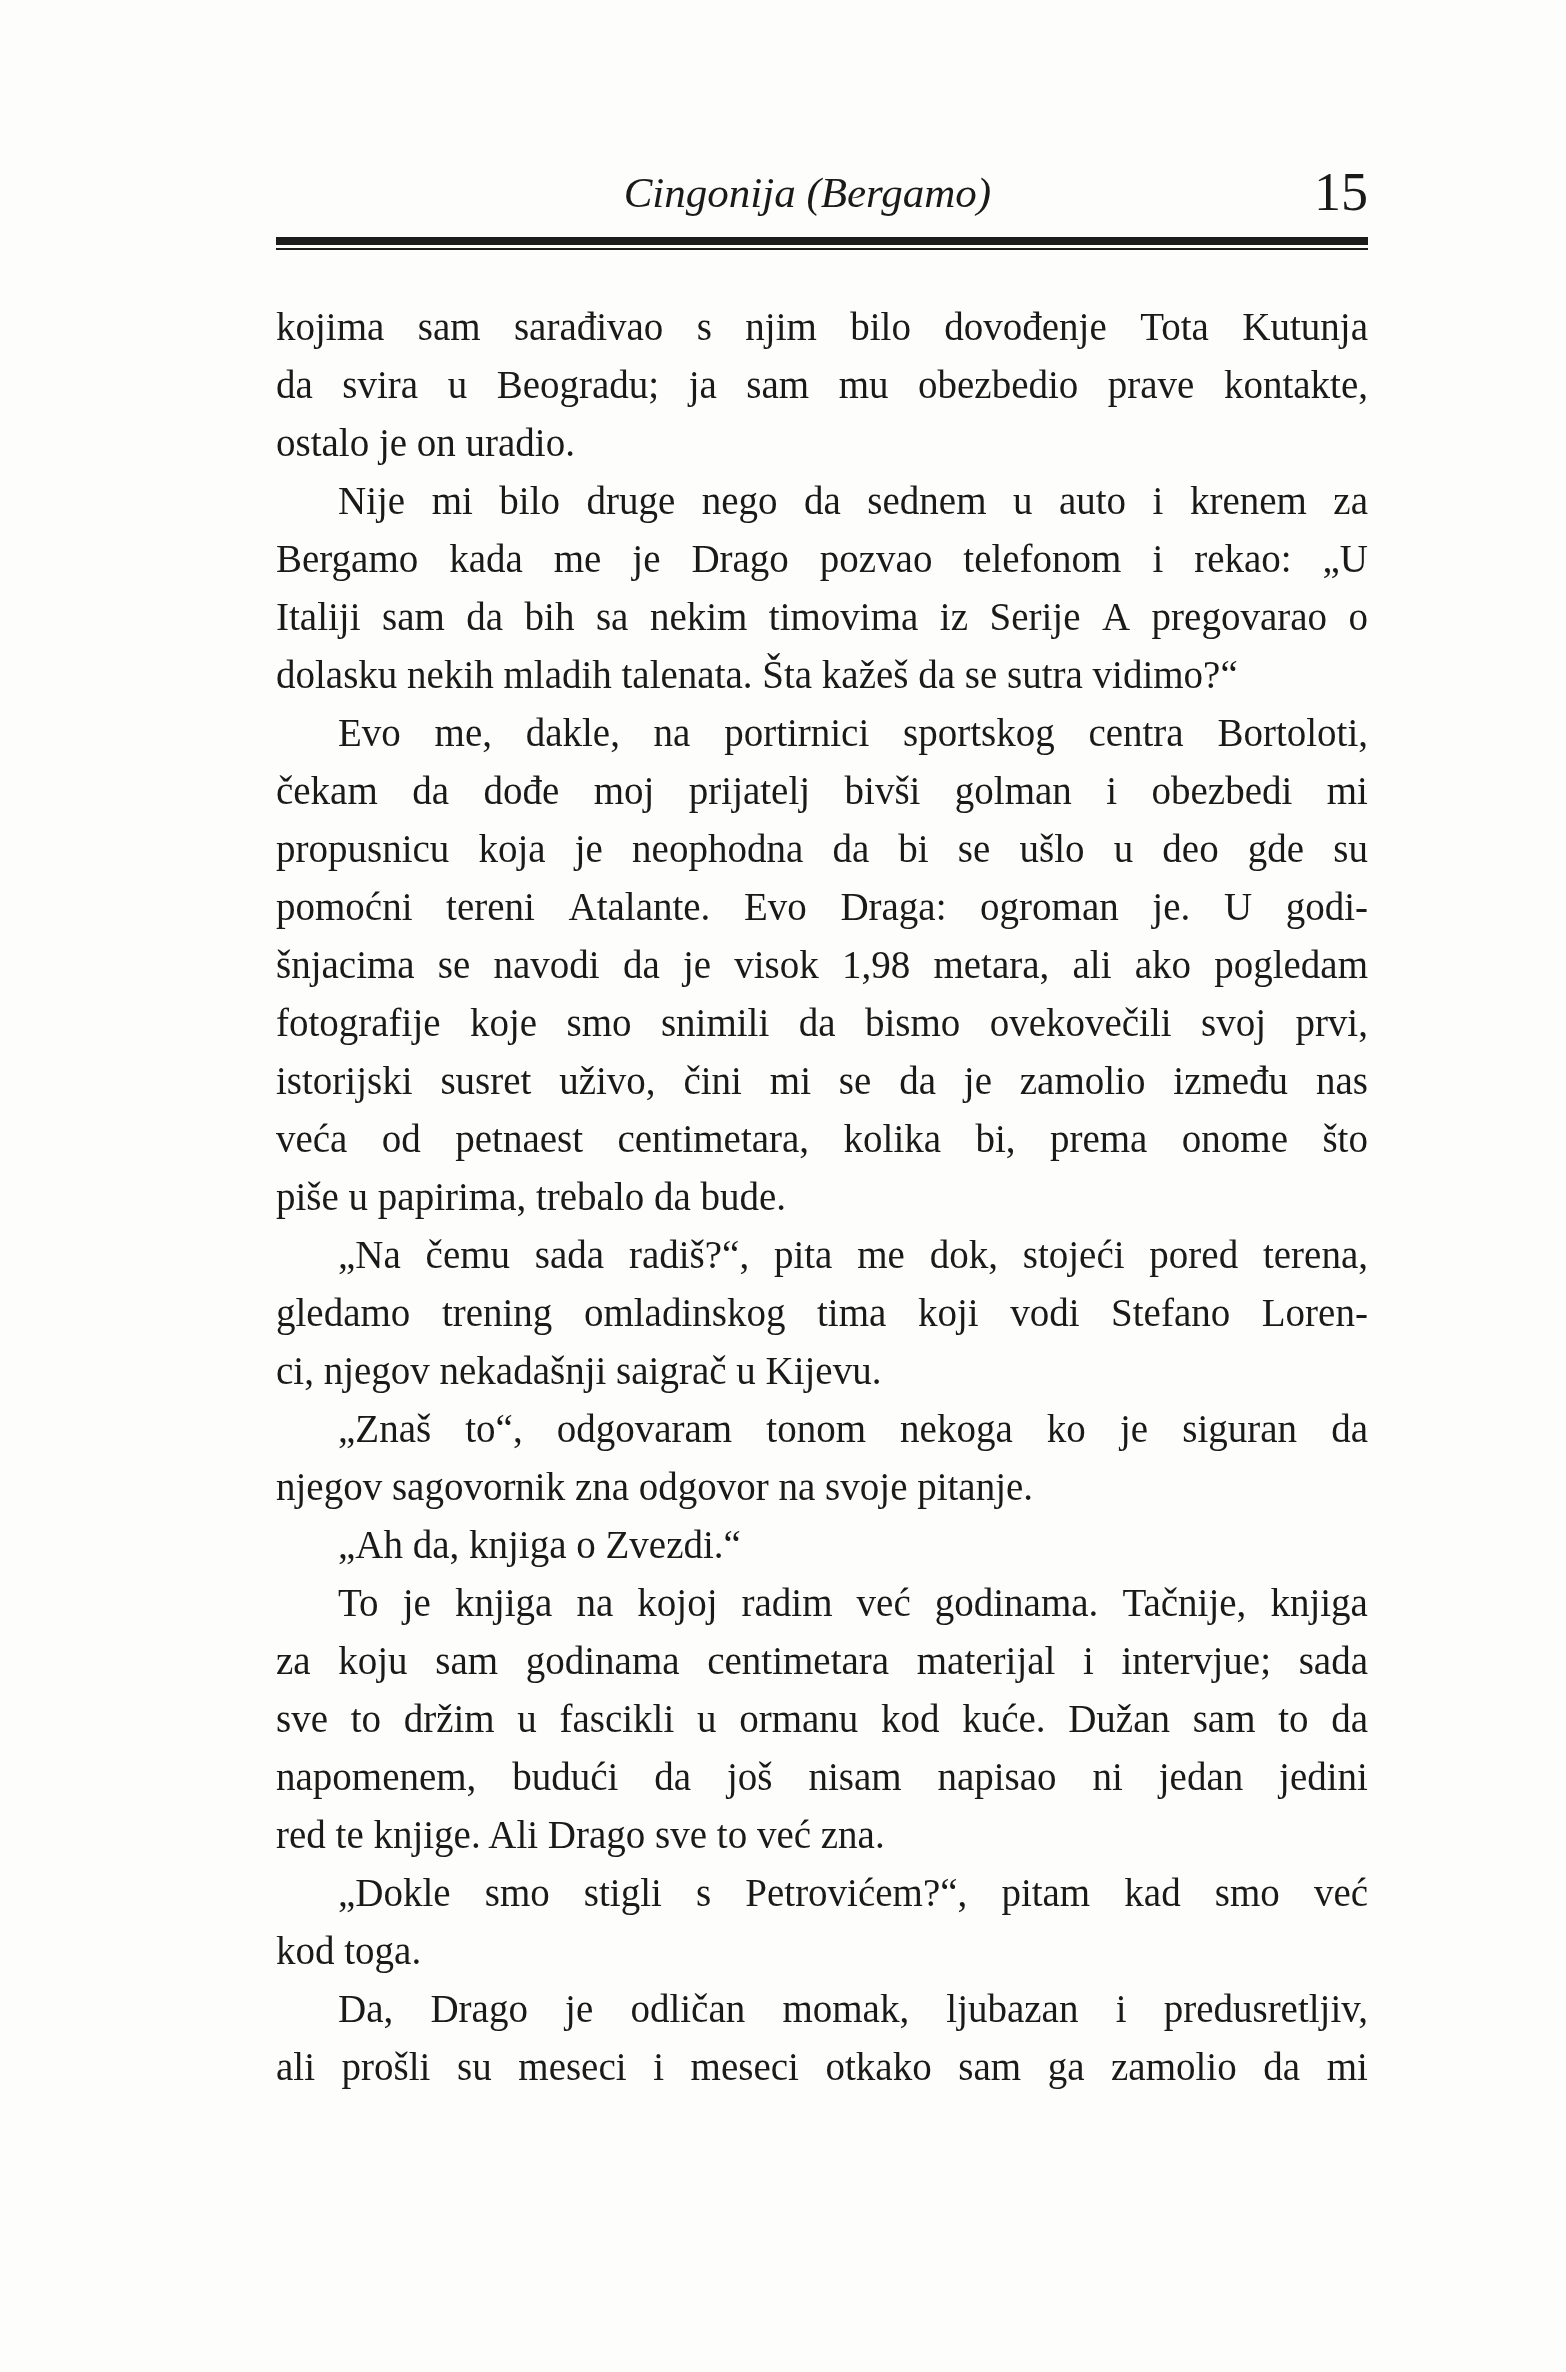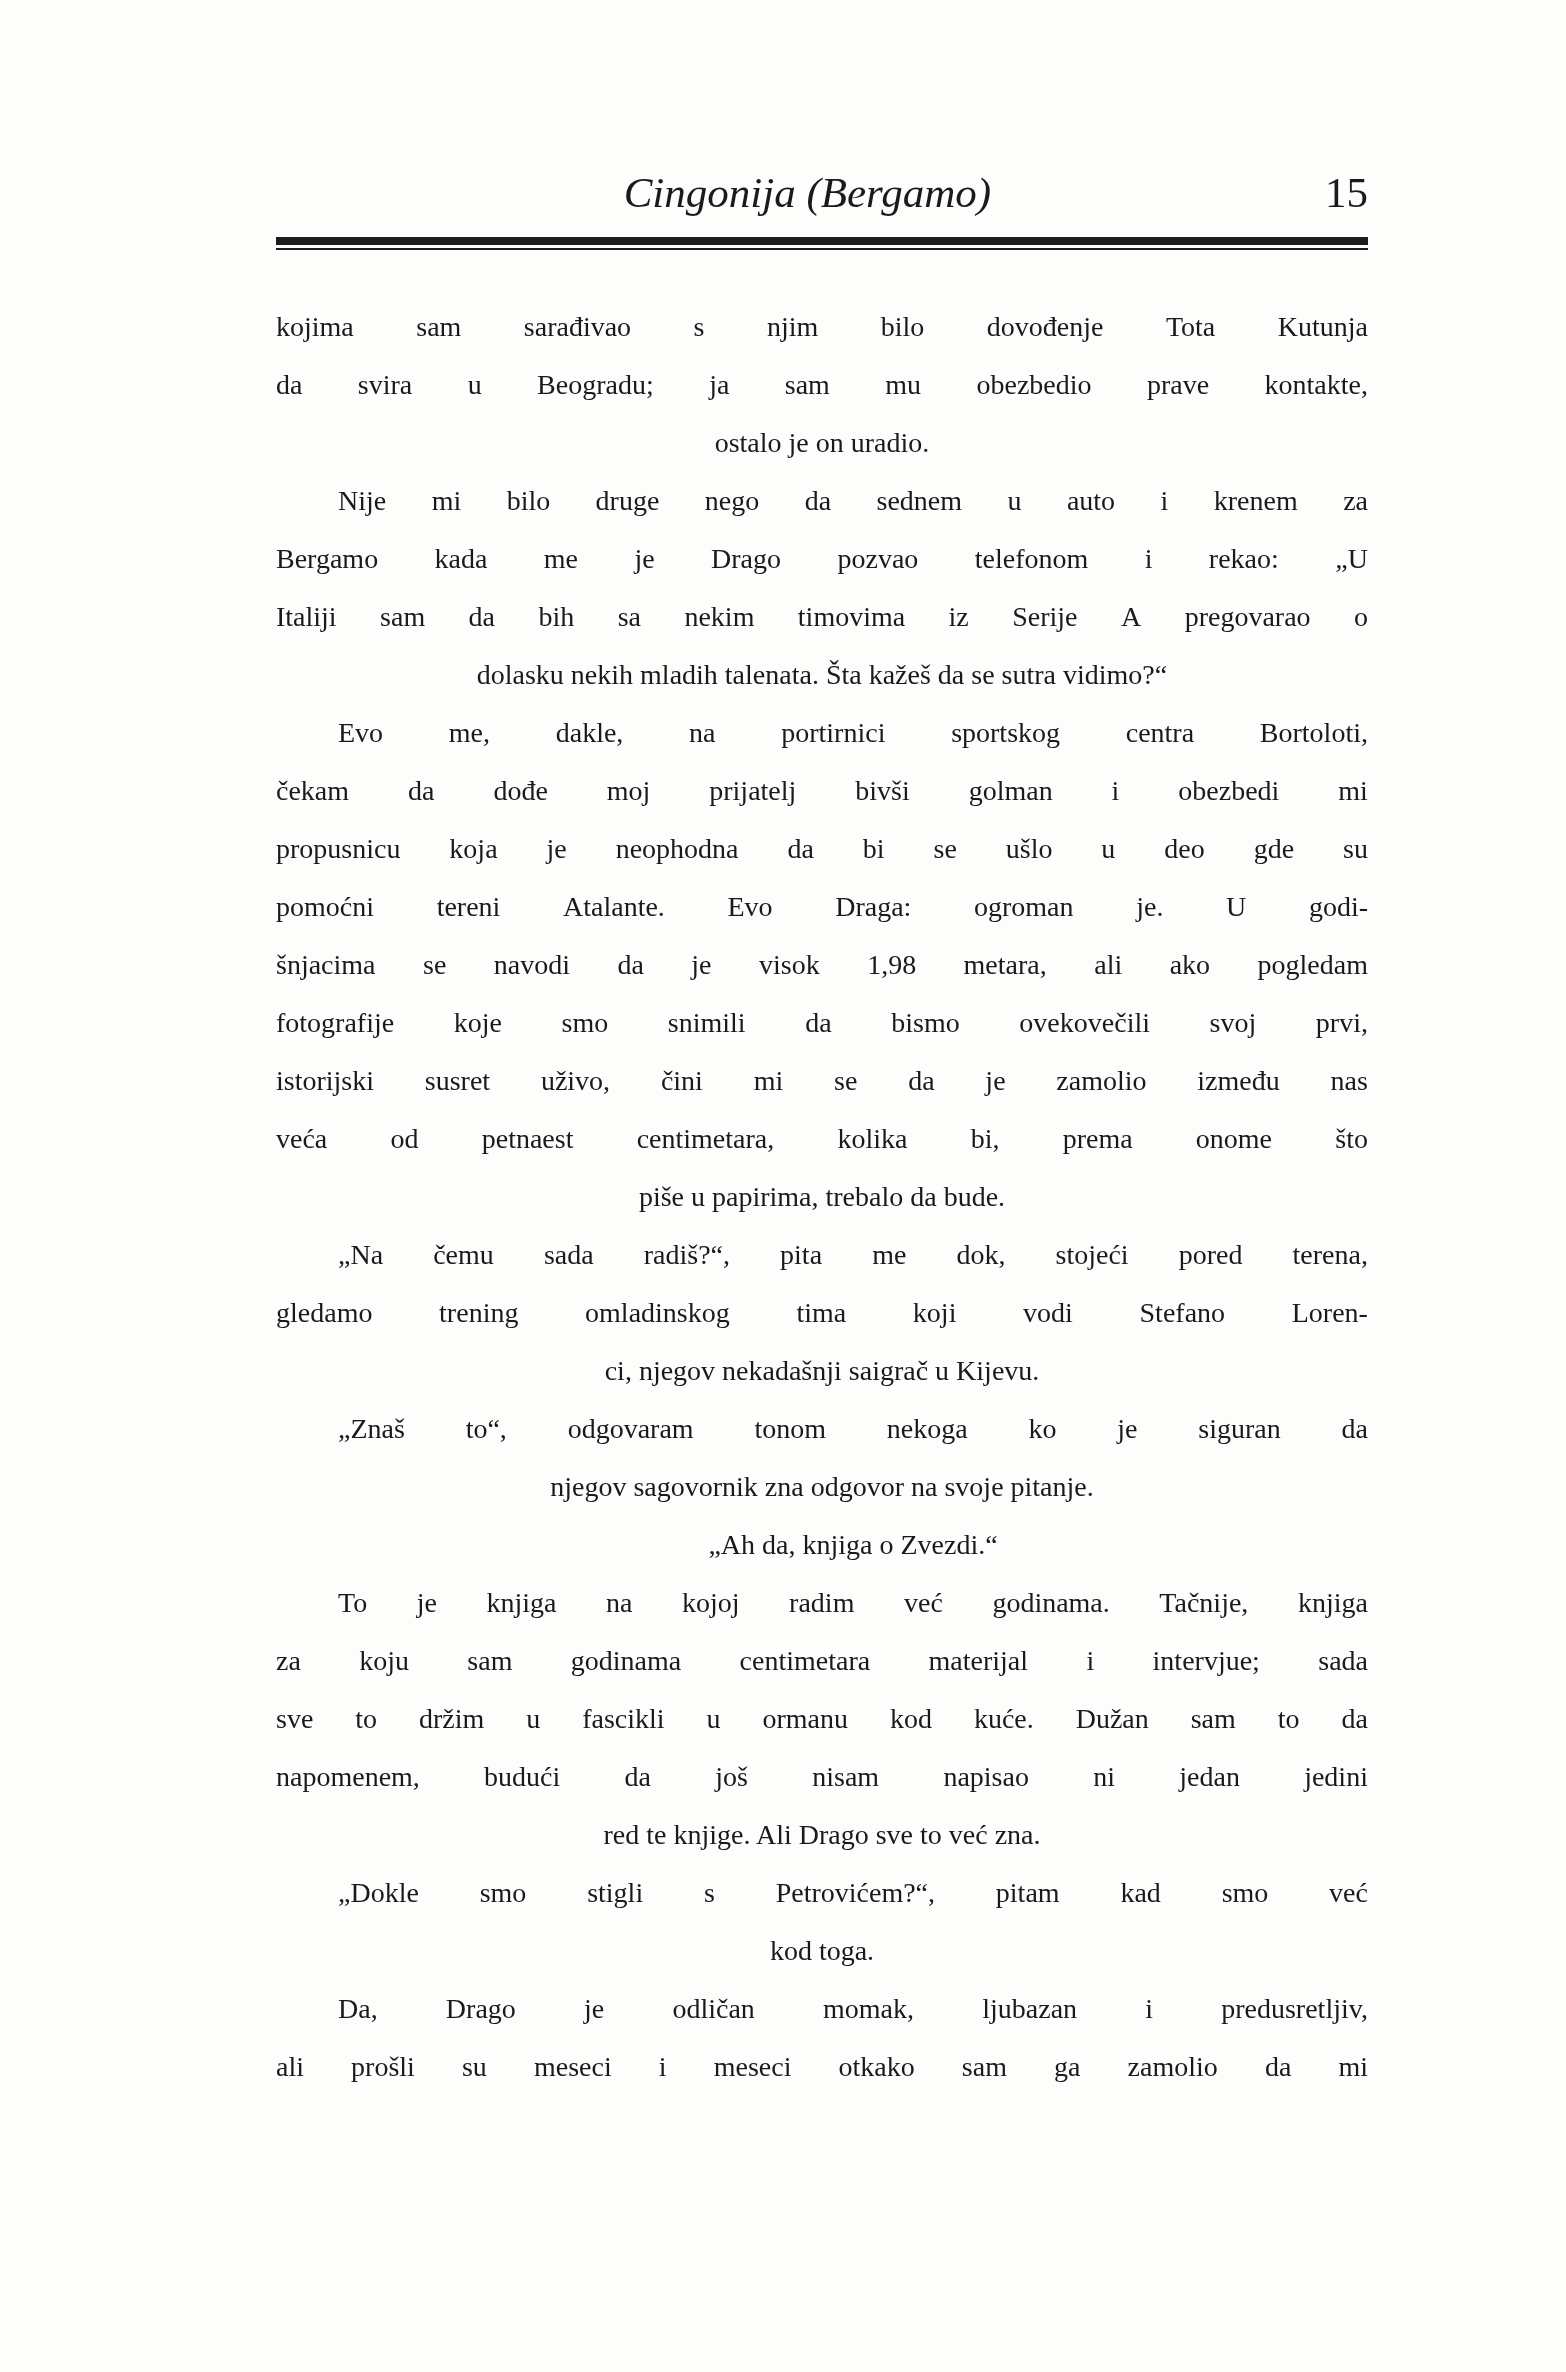--- a/index.html
+++ b/index.html
@@ -14,33 +14,32 @@
   }
   .running-head {
     position:absolute; left:276px; top:167px; width:1092px; height:55px;text-align:right;
   }
   .head-title {
     position:absolute; left:calc(50% - 14.6px); transform:translateX(-50%);
     top:0; font-style:italic; font-size:43px; line-height:51px;
     white-space:nowrap;
   }
   .head-pageno {
-    position:absolute; right:0; top:0; font-size:43px; line-height:51px;
+    position:absolute; right:0; top:0; font-size:54px; line-height:51px;
   }
   .head-rule {
     position:absolute; left:276px; top:237px; width:1092px;
     border-top:8.8px solid #1c1c1c;
   }
   .rule-thin {
     margin-top:2.9px; border-top:2.9px solid #1c1c1c; height:0;
   }
   .body-text {
     position:absolute; left:276px; top:298px; width:1092px;
-    font-size:28px;
-    text-align:center;
+    font-size:39px;
   }
   .line {
     height:58px; line-height:58px;
     white-space:nowrap;
   }
   .line.just {
     display:flex; justify-content:space-between;
   }
   .line.indent { padding-left:62px; }
   .it { }

